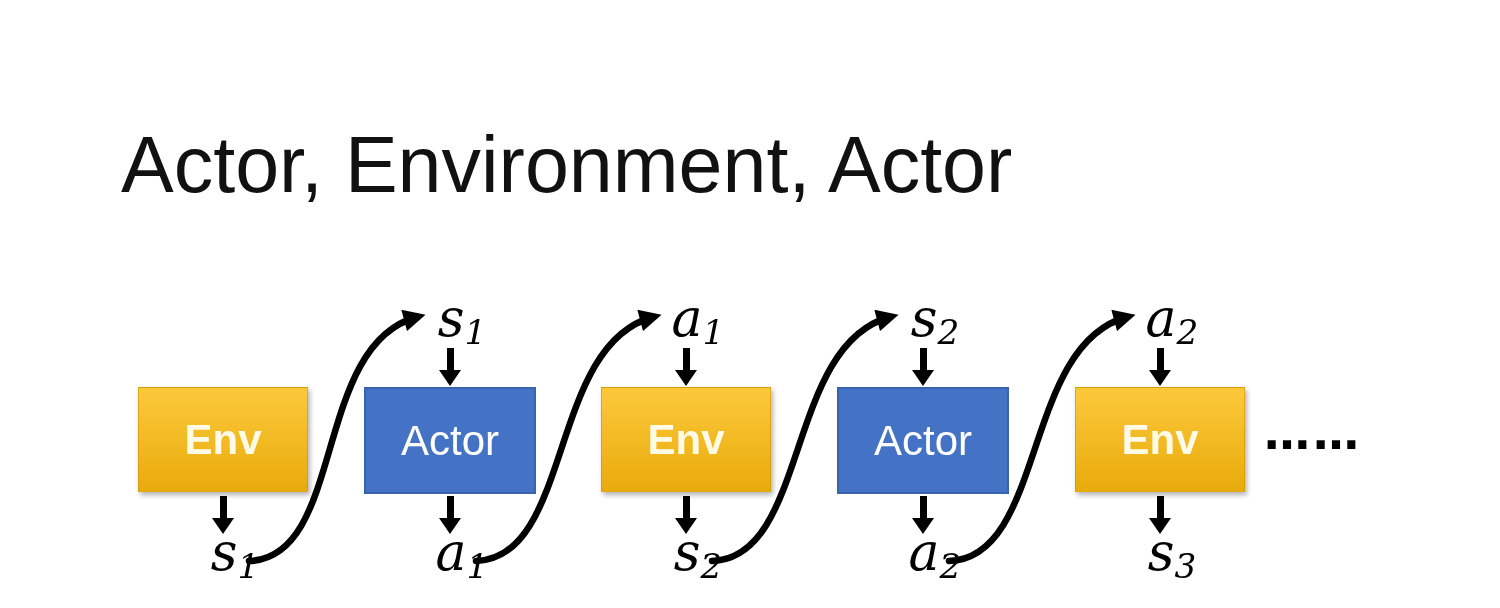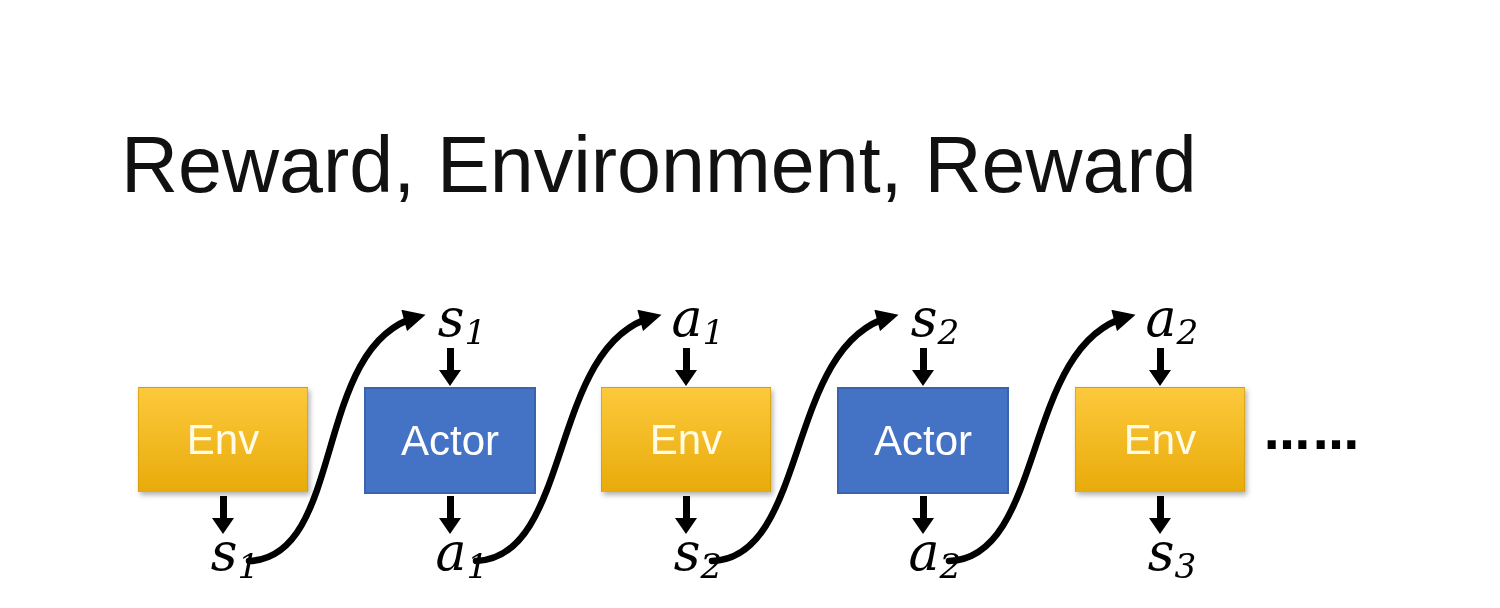--- a/index.html
+++ b/index.html
@@ -22,20 +22,21 @@
   .box {
     position:absolute; left:0; top:387px; width:168px; height:103px;
     transform:translateX(-50%);
     display:flex; align-items:center; justify-content:center;
   }
   .box.env {
     background:linear-gradient(180deg, var(--env-top,#FCC93C) 0%, var(--env-bottom,#E9AB0B) 100%);
     border:1px solid rgba(196,148,8,0.55);
     box-shadow:2px 3px 5px rgba(0,0,0,0.30);
     color:var(--env-text,#FFFBE6);
+    font-weight:bold;
   }
   .box.actor {
     background:var(--actor-fill,#4472C4);
     border:2px solid var(--actor-border,#3A63AE);
     color:var(--actor-text,#fff);
   }
   .box-label { font-size:42px; line-height:1; }
   .mlabel {
     position:absolute; left:12px; transform:translateX(-50%);
     font-family:"DejaVu Serif", serif; font-style:italic;
@@ -66,21 +67,21 @@
     font-family:"DejaVu Sans", sans-serif; font-weight:800;
     font-size:46px; line-height:1; letter-spacing:3px; color:var(--ink,#000);
     white-space:nowrap;
   }
 </style>
 </head>
 <body>
 
 <div class="stage">
 
-  <h1 class="title">Reward, Environment, Reward</h1>
+  <h1 class="title">Actor, Environment, Actor</h1>
 
   <svg class="curves" width="1500" height="608" viewBox="0 0 1500 608" xmlns="http://www.w3.org/2000/svg">
     <defs>
       <marker id="ah" viewBox="0 0 10 10" refX="6" refY="5" markerWidth="3.8" markerHeight="3.4" orient="auto" markerUnits="strokeWidth">
         <path d="M0,0 L10,5 L0,10 Z" fill="#000"></path>
       </marker>
     </defs>
     <path class="scurve" d="M249,561 C346,558 312,345 417,317" marker-end="url(#ah)"></path>
     <path class="scurve" d="M476,561 C573,558 548,345 653,317" marker-end="url(#ah)"></path>
     <path class="scurve" d="M712,561 C809,558 785,345 890,317" marker-end="url(#ah)"></path>

